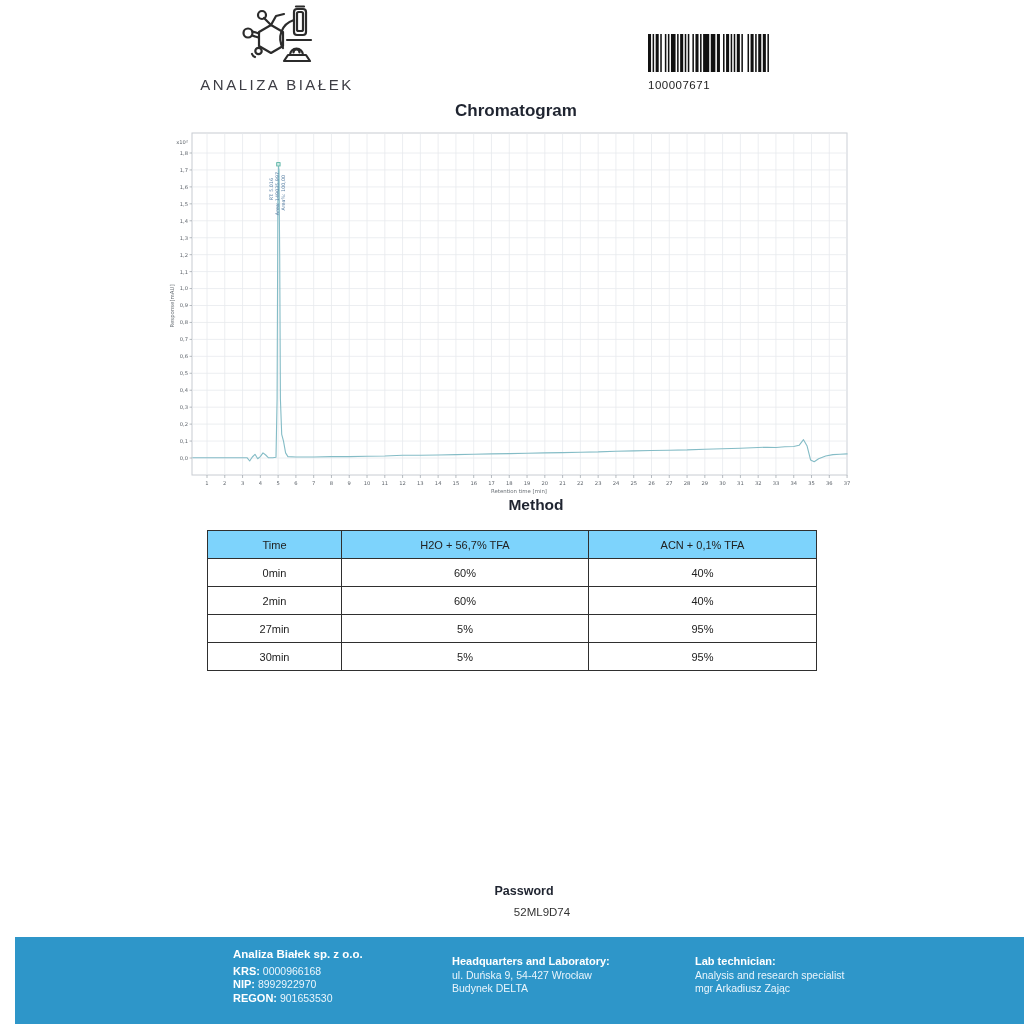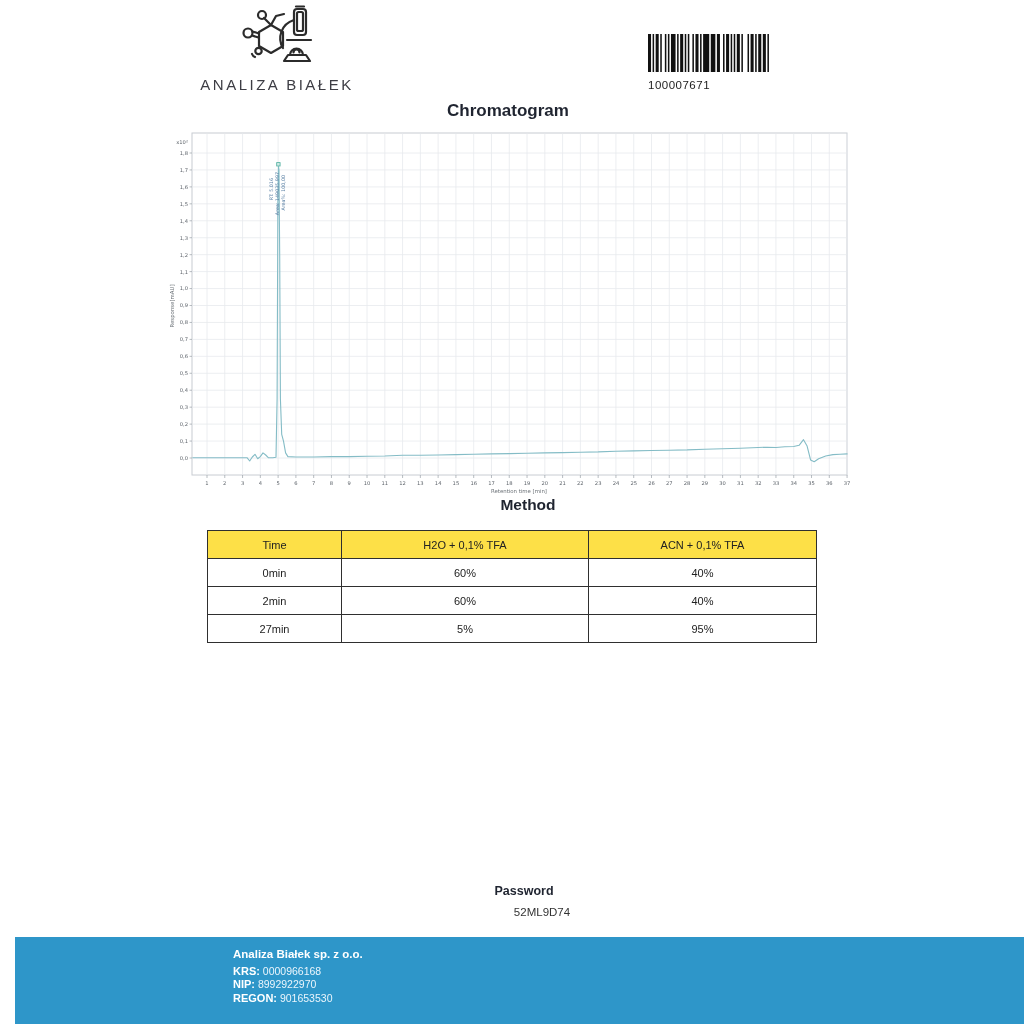--- a/index.html
+++ b/index.html
@@ -4,31 +4,31 @@
 <style>
   html,body{margin:0;padding:0;background:#ffffff;}
   .page{position:relative;width:1024px;height:1024px;background:#fff;overflow:hidden;
         font-family:"Liberation Sans","DejaVu Sans",sans-serif;color:#222;}
   
   .logo-wrap{position:absolute;left:197px;top:4px;width:160px;text-align:center;}
   .logo-text{margin-top:8px;font-size:15px;letter-spacing:2.5px;color:#3d3d44;}
   .barcode-wrap{position:absolute;left:648px;top:10px;width:124px;text-align:left;margin-top:24px;}
   .barcode-num{margin-top:3px;font-size:11.5px;color:#1d1d1d;letter-spacing:0.5px;}
   
-  .sec-title{position:absolute;left:8px;width:1000px;text-align:center;font-weight:bold;color:#1f2430;}
+  .sec-title{position:absolute;left:16px;width:1000px;text-align:center;font-weight:bold;color:#1f2430;}
   .t-chrom{top:101px;font-size:17px;}
   .t-method{top:496px;font-size:15.5px;margin-left:20px;}
   
   .chart-wrap{position:absolute;left:165px;top:126px;}
   
   table.method{position:absolute;left:207px;top:530px;width:610px;border-collapse:collapse;
                font-size:11px;color:#222;}
   table.method th,table.method td{border:1px solid #2f2f2f;height:27px;text-align:center;
                font-weight:normal;padding:0 4px;}
-  table.method thead th{background:#fde047;}
+  table.method thead th{background:#7dd3fc;}
   
   .password-wrap{position:absolute;left:12px;top:884px;width:1024px;text-align:center;}
   .password-label{font-weight:bold;font-size:12.5px;color:#1f2430;}
   .password-value{margin-top:8px;font-size:11.5px;color:#333;padding-left:36px;}
   
   .footer{position:absolute;left:15px;top:937px;width:1024px;height:87px;}
   .footer .col{position:absolute;color:#ffffff;font-size:10.5px;line-height:13.5px;}
   .footer .col-company{left:218px;top:11px;width:210px;}
   .footer .col-hq{left:437px;top:18px;width:235px;}
   .footer .col-tech{left:680px;top:18px;width:280px;}
@@ -289,49 +289,64 @@
         <text x="0" y="0" font-size="4.8" text-anchor="end" fill="#5d82a6" transform="translate(113.9,46) rotate(-90)">Area: 149035.997</text>
         <text x="0" y="0" font-size="4.8" text-anchor="end" fill="#5d82a6" transform="translate(119.9,49) rotate(-90)">Area%: 100,00</text>
       </svg>
   </div>
 
   <div class="sec-title t-method">Method</div>
   <table class="method" id="method-table">
       <thead>
         <tr>
           <th style="width: 125px;">Time</th>
-          <th style="width: 238px;">H2O + 0,1% TFA</th>
+          <th style="width: 238px;">H2O + 56,7% TFA</th>
           <th>ACN + 0,1% TFA</th>
         </tr>
       </thead>
       <tbody>
         <tr>
           <td>0min</td>
           <td>60%</td>
           <td>40%</td>
         </tr>
         <tr>
           <td>2min</td>
           <td>60%</td>
           <td>40%</td>
         </tr>
         <tr>
           <td>27min</td>
+          <td>5%</td>
+          <td>95%</td>
+        </tr>
+        <tr>
+          <td>30min</td>
           <td>5%</td>
           <td>95%</td>
         </tr>
       </tbody>
     </table>
 
   <div class="password-wrap">
     <div class="password-label">Password</div>
     <div class="password-value">52ML9D74</div>
   </div>
 
   <div class="footer" id="footer-bar" style="background: rgb(46, 150, 201);">
     <div class="col col-company">
       <div class="name">Analiza Białek sp. z o.o.</div>
       <div><span class="b">KRS:</span> <span class="val">0000966168</span></div>
       <div><span class="b">NIP:</span> <span class="val">8992922970</span></div>
       <div><span class="b">REGON:</span> <span class="val">901653530</span></div>
     </div>
+    <div class="col col-hq">
+      <div class="b">Headquarters and Laboratory:</div>
+      <div class="val">ul. Duńska 9, 54-427 Wrocław</div>
+      <div class="val">Budynek DELTA</div>
+    </div>
+    <div class="col col-tech">
+      <div class="b">Lab technician:</div>
+      <div class="val">Analysis and research specialist</div>
+      <div class="val">mgr Arkadiusz Zając</div>
+    </div>
   </div>
 </div>
 
 </body></html>

